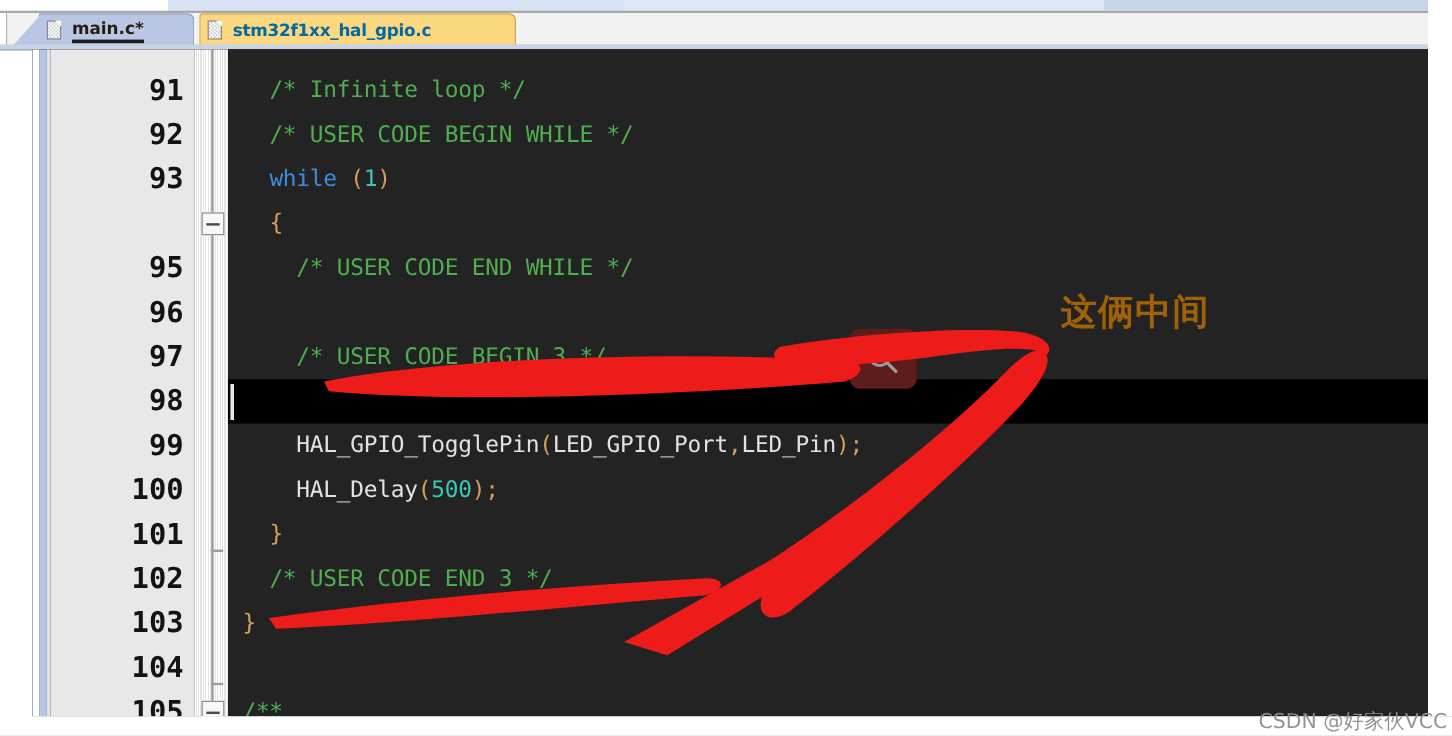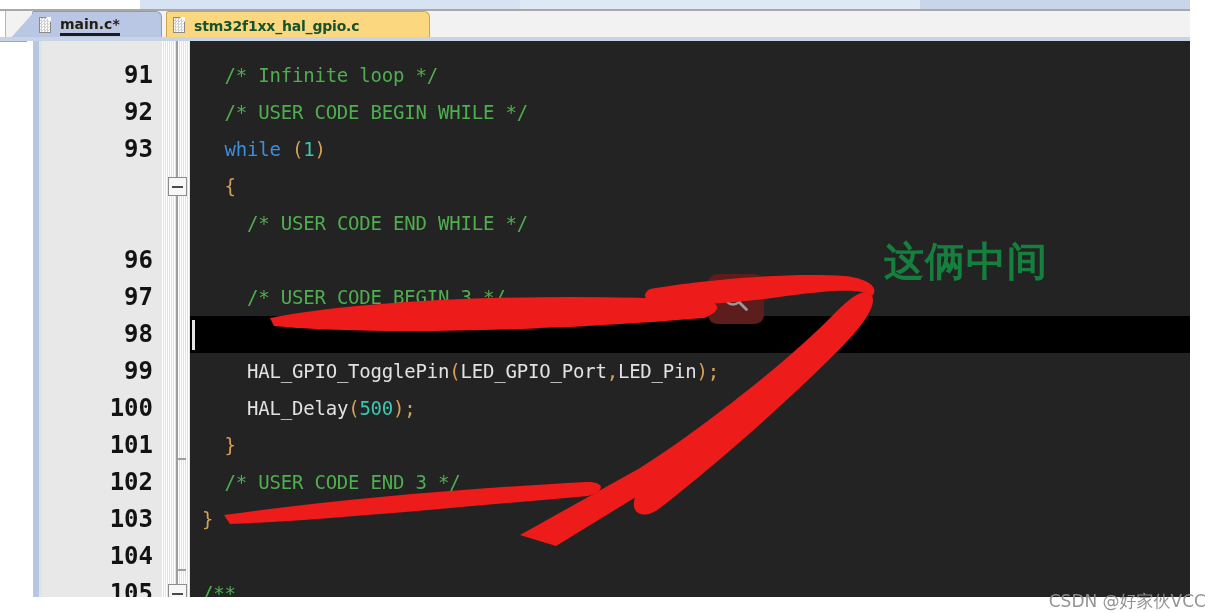--- a/index.html
+++ b/index.html
@@ -39,21 +39,21 @@
   
   #tab-main{left:32px;width:130px;background:#b9c6e4;
      border:1px solid #8c9cc0;border-bottom:none;border-radius:2px 6px 0 0;text-align:right;}
   #tab-main::before{content:"";position:absolute;left:-24px;bottom:-1px;width:0;height:0;
      border-right:25px solid #b9c6e4;border-top:28px solid transparent;}
   #tab-main .tlabel{color:#241d10;font-weight:bold;border-bottom:3px solid #1c1c1c;padding-bottom:1px;}
 
   
   #tab-gpio{left:166px;width:264px;background:#fbd77f;
      border:1px solid #c9a64a;border-bottom:none;border-radius:3px 6px 0 0;}
-  #tab-gpio .tlabel{color:#14532d;font-weight:bold;letter-spacing:-0.2px;}
+  #tab-gpio .tlabel{color:#0369a1;font-weight:bold;letter-spacing:-0.2px;}
 
   
   .editor{position:absolute;left:0;top:41px;width:1190px;height:556px;background:#1e1e1e;overflow:hidden;margin-left:27px;}
 
   .ed-left-border{position:absolute;left:0;top:0;width:6px;height:556px;background:#ffffff;}
   .ed-left-border2{position:absolute;left:6px;top:0;width:6px;height:556px;background:#b7c7e2;}
   .ed-left-border3{position:absolute;left:12px;top:0;width:3px;height:556px;background:#dfe3ea;}
 
   .gutter{position:absolute;left:15px;top:0;width:120px;height:556px;background:#e8e8e8;}
   .gutter-line{position:absolute;left:0;width:120px;height:37px;
@@ -86,22 +86,22 @@
   .caret{position:absolute;width:3px;height:30px;background:#e6e6e6;top:4px;left:2px;}
 
   
   .magnifier{position:absolute;left:681px;top:233px;width:56px;height:50px;
              background:#5d1d1d;border-radius:9px;}
   .magnifier svg{position:absolute;left:12px;top:9px;}
 
   
   .annot{position:absolute;left:0;top:0;width:1210px;height:613px;pointer-events:none;}
 
-  .cn-note{position:absolute;left:884px;top:238px;font-size:40px;font-weight:bold;
-           color:#15803d;letter-spacing:1px;line-height:46px;
+  .cn-note{position:absolute;left:884px;top:238px;font-size:30px;font-weight:bold;
+           color:#a16207;letter-spacing:1px;line-height:46px;
            font-family:"DejaVu Sans","Liberation Sans",sans-serif;}
 
   
   .watermark{position:absolute;right:4px;bottom:0px;font-size:17px;color:#8f8f8f;
              font-family:"DejaVu Sans","Liberation Sans",sans-serif;opacity:.95;margin-left:12px;}
 
   
   .bottom-cut{position:absolute;left:0;top:597px;width:1210px;height:16px;background:#ffffff;}
   .right-cut{position:absolute;left:1190px;top:0;width:20px;height:597px;background:#ffffff;}
 </style>
@@ -138,20 +138,21 @@
 
   <div class="editor">
     <div class="ed-left-border"></div>
     <div class="ed-left-border2"></div>
     <div class="ed-left-border3"></div>
 
     <div class="gutter" id="gutter">
         <div class="gutter-line" style="top: 16px;">91</div>
         <div class="gutter-line" style="top: 53px;">92</div>
         <div class="gutter-line" style="top: 90px;">93</div>
+        <div class="gutter-line" style="top: 164px;">95</div>
         <div class="gutter-line" style="top: 201px;">96</div>
         <div class="gutter-line" style="top: 238px;">97</div>
         <div class="gutter-line" style="top: 275px;">98</div>
         <div class="gutter-line" style="top: 312px;">99</div>
         <div class="gutter-line" style="top: 349px;">100</div>
         <div class="gutter-line" style="top: 386px;">101</div>
         <div class="gutter-line" style="top: 423px;">102</div>
         <div class="gutter-line" style="top: 460px;">103</div>
         <div class="gutter-line" style="top: 497px;">104</div>
         <div class="gutter-line" style="top: 534px;">105</div>

